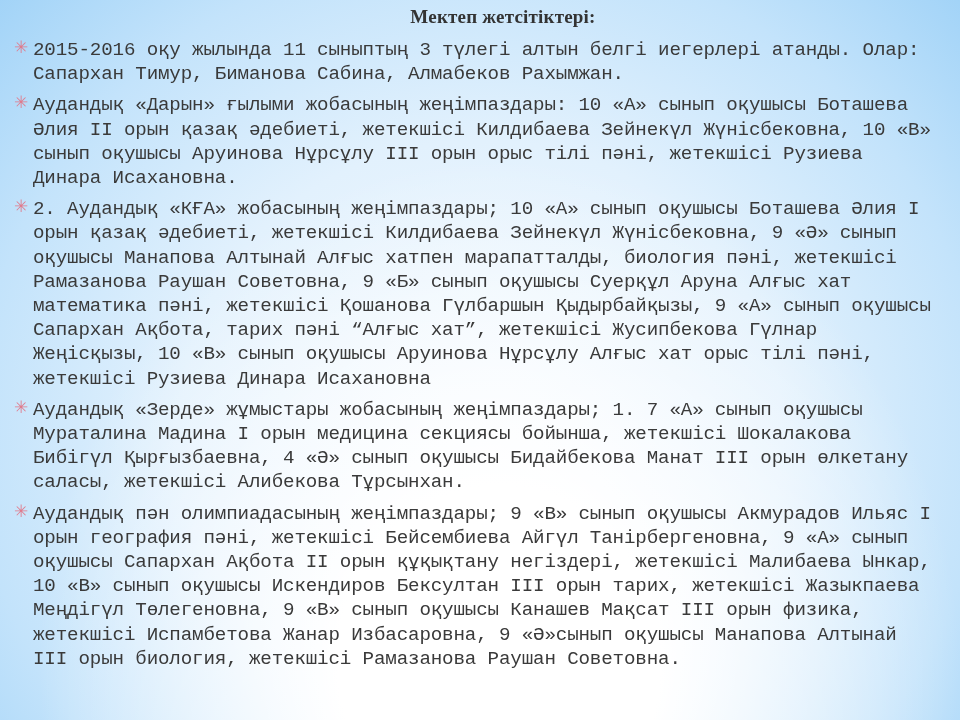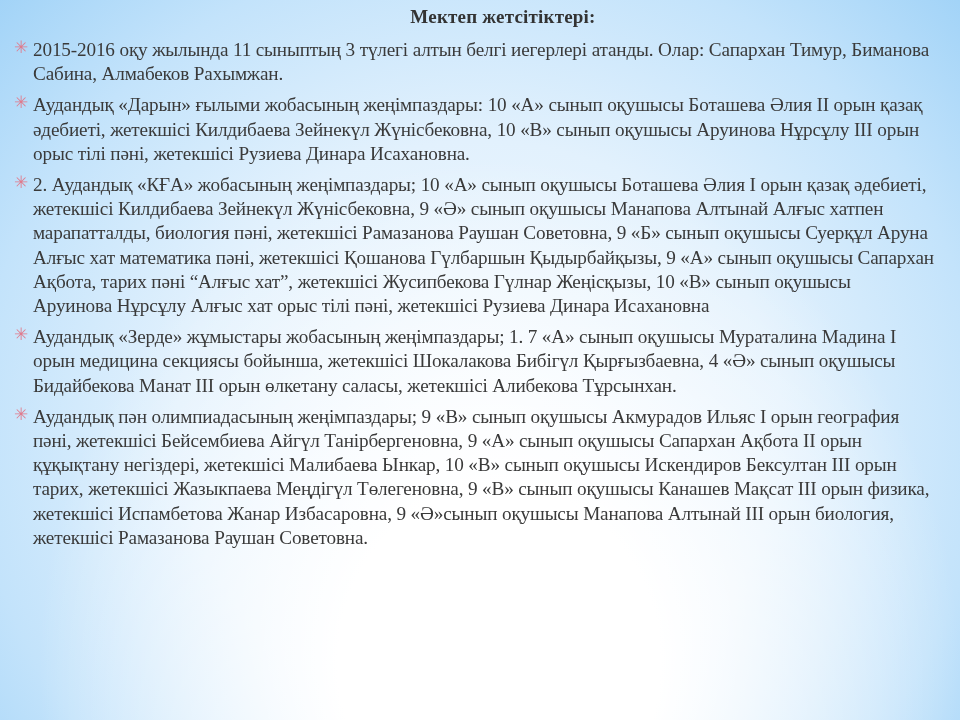--- a/index.html
+++ b/index.html
@@ -57,20 +57,21 @@
     position: absolute;
     left: 0;
     top: -3px;
     font-size: 17px;
     color: #e07a8c;
     font-family: "DejaVu Sans", sans-serif;
     line-height: 24px;
   }
   .bullet-item .bullet-text {
     display: block;
+    font-family: Liberation Mono, monospace;
   }
 </style>
 </head>
 <body>
 
 <div class="slide">
   <div class="title">Мектеп жетсітіктері:</div>
 
   <ul class="bullets">
     <li class="bullet-item">

